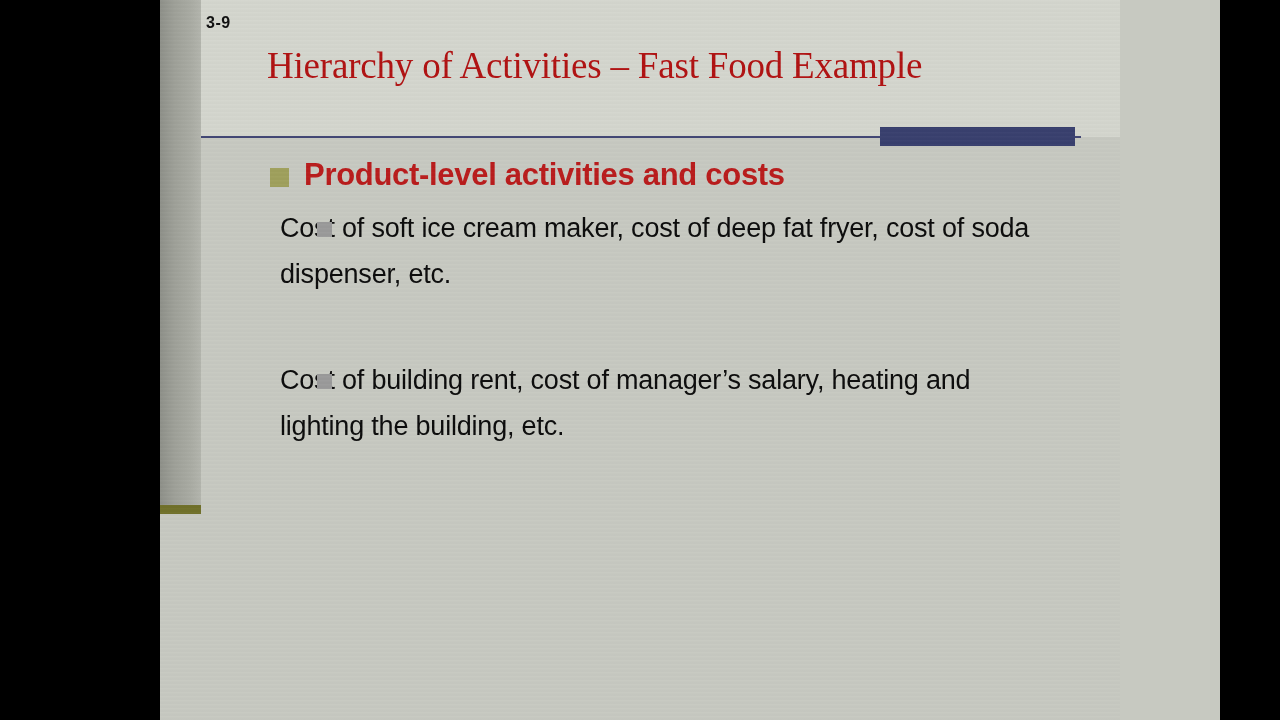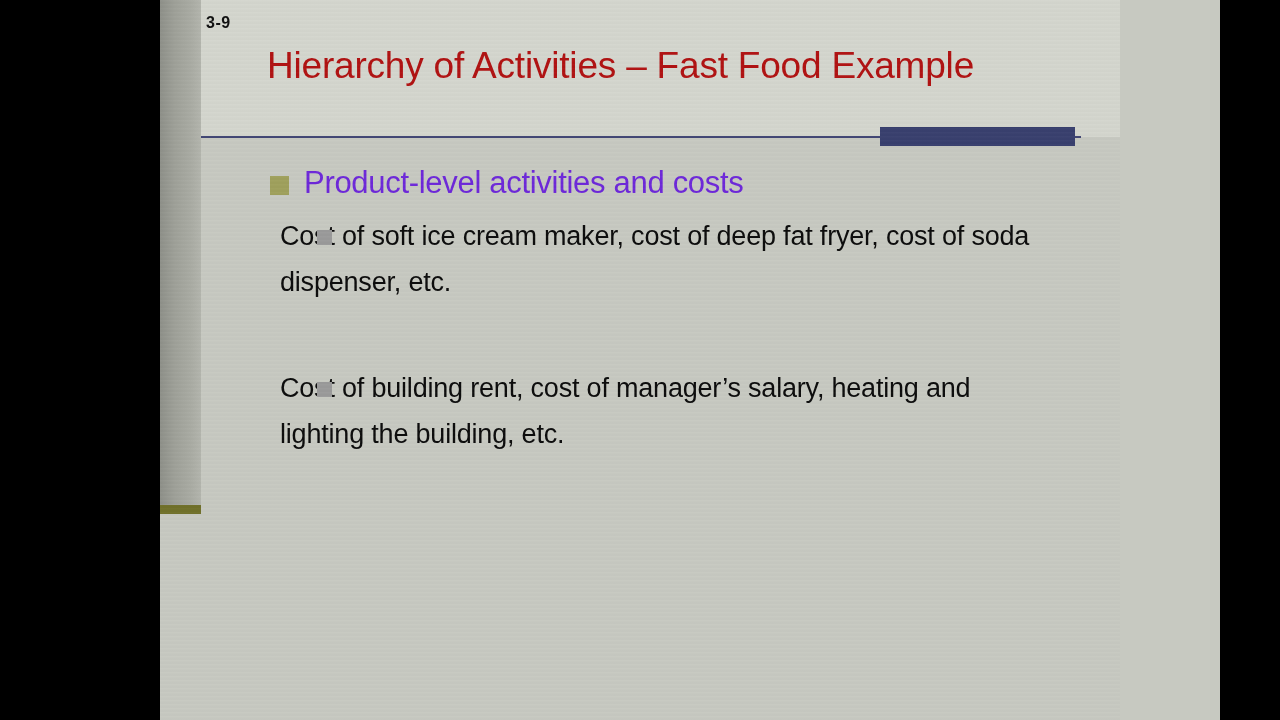--- a/index.html
+++ b/index.html
@@ -77,20 +77,21 @@
   #title {
     position: absolute;
     left: 107px;
     top: 14px;
     width: 790px;
     font-size: 37px;
     line-height: 53px;
     color: #b01212;
     font-weight: normal;
     letter-spacing: -0.2px;
+    font-family: Liberation Serif, serif;
   }
 
   
   #title-rule {
     position: absolute;
     left: 41px;
     top: 136px;
     width: 880px;
     height: 2px;
     background: #3f4472;
@@ -110,25 +111,26 @@
   #body-content {
     position: absolute;
     left: 0;
     top: 155px;
     width: 960px;
   }
 
   .lvl1 {
     position: relative;
     padding-left: 144px;
-    margin: 8px 0 0 0;
+    margin: 0 0 0 0;
     font-size: 31px;
     line-height: 40px;
-    color: #6d28d9;
+    color: #b91c1c;
     letter-spacing: -0.3px;
+    font-weight: bold;
   }
   .lvl1 .bullet-sq {
     position: absolute;
     left: 110px;
     top: 13px;
     width: 19px;
     height: 19px;
     background: #9fa05c;
   }
 

